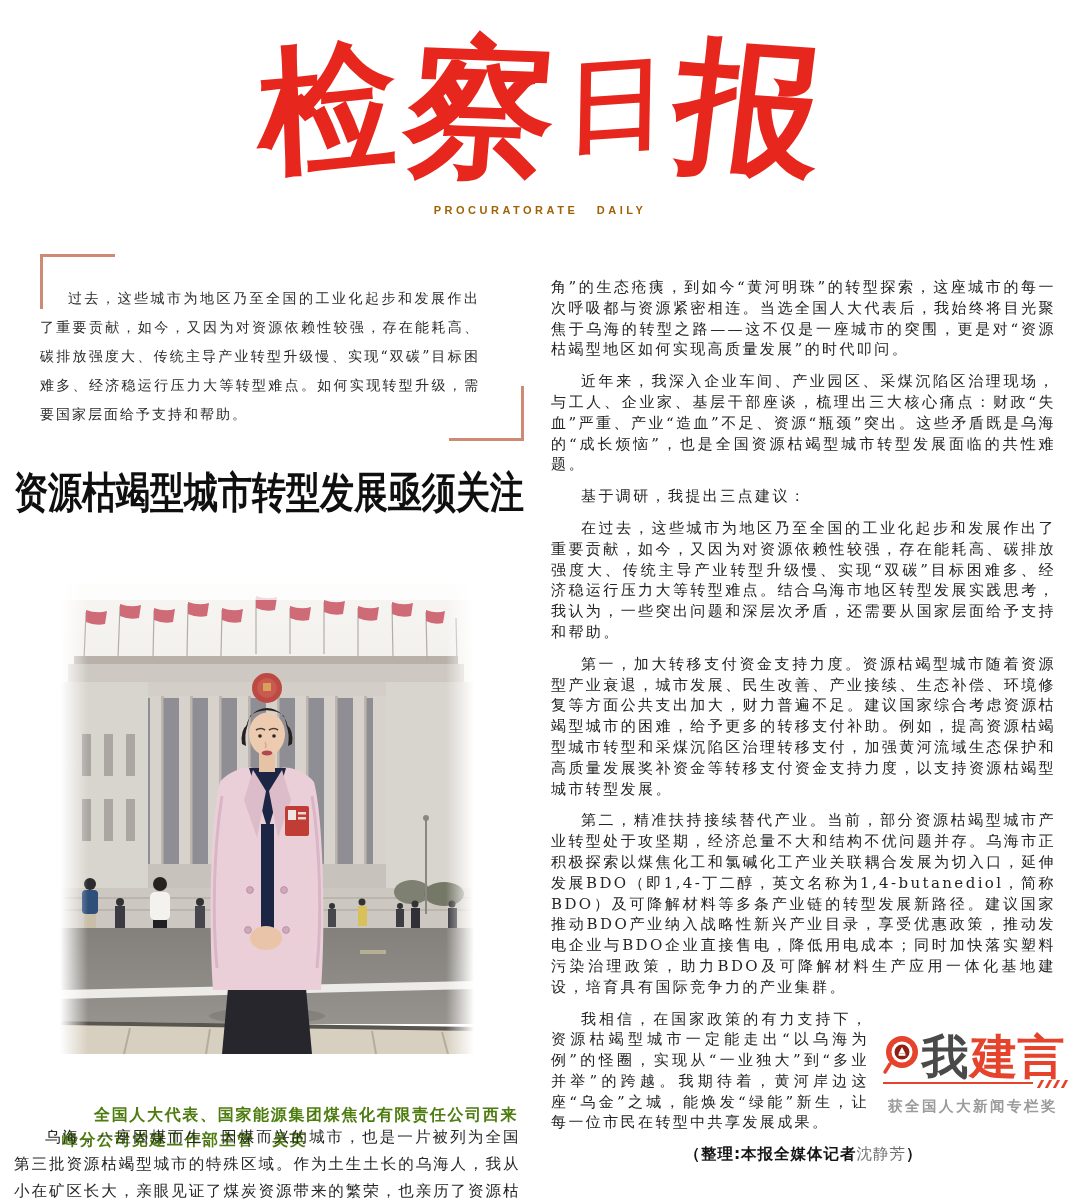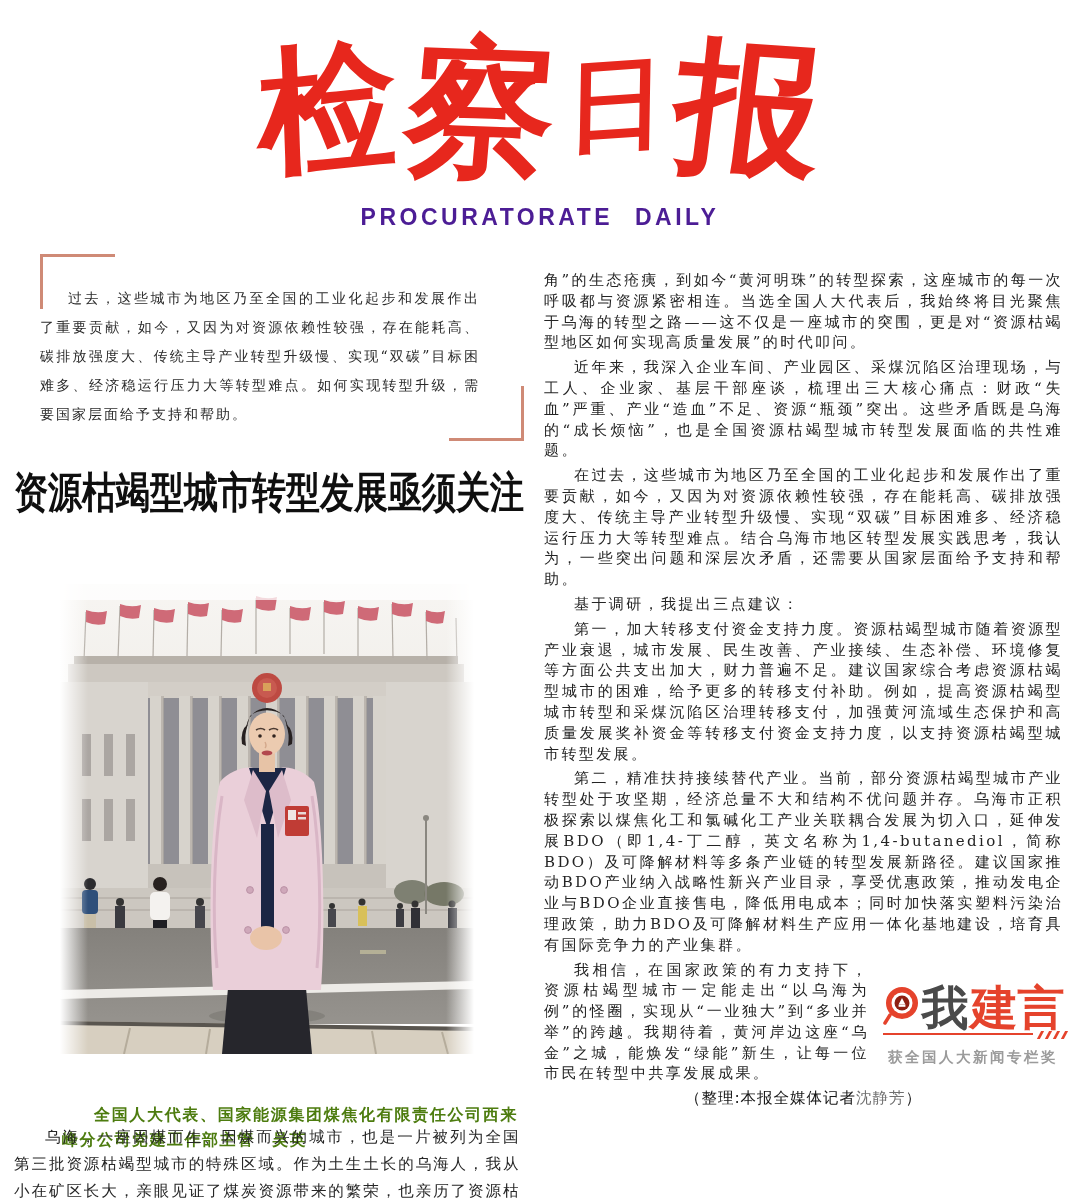--- a/index.html
+++ b/index.html
@@ -8,22 +8,22 @@
 
   
   .masthead{position:absolute;top:18px;left:0;width:1080px;text-align:center;}
   .m-chars{display:flex;justify-content:center;align-items:center;gap:10px;height:180px;
            color:#e7271d;font-family:"DejaVu Serif",serif;font-weight:bold;}
   .m-chars span{display:inline-block;line-height:1;}
   .mc0{font-size:138px;transform:rotate(-6deg) skewX(-4deg);}
   .mc1{font-size:150px;transform:rotate(2deg) skewX(-3deg);}
   .mc2{font-size:100px;transform:rotate(-4deg) skewX(-5deg);margin-top:-8px;}
   .mc3{font-size:146px;transform:rotate(4deg) skewX(-3deg);}
-  .m-sub{margin-top:6px;color:#4c1d95;font-family:"Liberation Sans",sans-serif;
-         font-weight:bold;font-size:23px;letter-spacing:3.5px;word-spacing:12px;}
+  .m-sub{margin-top:6px;color:#a16207;font-family:"Liberation Sans",sans-serif;
+         font-weight:bold;font-size:11px;letter-spacing:3.5px;word-spacing:12px;}
 
   
   .pull-quote{position:absolute;left:14px;top:254px;width:440px;padding:30px 26px 0 26px;}
   .pq-text{font-size:14px;letter-spacing:2px;line-height:29px;text-indent:2em;
            text-align:justify;color:#2b2b2b;}
   .bracket{position:absolute;}
   .br-tl{left:26px;top:0;width:72px;height:52px;
          border-top:3px solid #cf8a76;border-left:3px solid #cf8a76;}
   .br-br{right:-18px;bottom:-12px;width:72px;height:52px;
          border-bottom:3px solid #cf8a76;border-right:3px solid #cf8a76;}
@@ -45,39 +45,39 @@
            color:#4d7c0f;text-align:justify;}
 
   .left-bottom{position:absolute;left:14px;top:1124px;width:506px;
                font-size:15.5px;letter-spacing:1.5px;line-height:27px;
                text-indent:2em;text-align:justify;color:#262626;}
 
   
   .right-col{position:absolute;left:540px;top:266px;width:527px;
              font-size:15px;letter-spacing:2.4px;line-height:20.8px;
              text-align:justify;color:#242424;}
-  .right-col p{margin:4px;}
+  .right-col p{margin:11px;}
   .right-col p.ind{text-indent:2em;}
 
   .logo-box{float:right;width:188px;margin:24px 0 4px 10px;
             font-family:"DejaVu Sans","Liberation Sans",sans-serif;text-align:center;}
   .logo-row{display:flex;align-items:center;justify-content:center;gap:2px;position:relative;}
   .logo-icon{width:38px;height:44px;flex:0 0 38px;}
   .logo-wo{font-size:47px;font-weight:bold;color:#4a4a4a;line-height:1;letter-spacing:0;}
   .logo-jy{font-size:47px;font-weight:bold;color:#e5432c;line-height:1;letter-spacing:0;}
   .logo-line{position:relative;height:8px;margin:0 4px;}
   .logo-line .bar{position:absolute;left:0;top:2px;width:150px;height:2px;background:#e5432c;}
   .logo-line .dash{position:absolute;top:0;width:3px;height:8px;background:#e5432c;
                    transform:skewX(-28deg);}
   .logo-slogan{margin-top:8px;font-size:14.5px;color:#9b9b9b;letter-spacing:2.5px;
                font-weight:bold;white-space:nowrap;}
 
   .credit{text-align:center;margin-top:2px;letter-spacing:1px;}
   .credit .c-bold{font-family:"DejaVu Sans","Liberation Sans",sans-serif;
-                  font-weight:normal;color:#141414;font-size:15.5px;}
+                  font-weight:bold;color:#141414;font-size:15.5px;}
   .credit .c-name{color:#6f6f6f;font-size:15.5px;}
 </style>
 </head>
 <body>
 
 <div id="page">
 
   <div class="masthead">
     <div class="m-chars">
       <span class="mc0">检</span>
@@ -303,22 +303,22 @@
     </svg>
   </div>
 
   <div class="caption">全国人大代表、国家能源集团煤焦化有限责任公司西来峰分公司党建工作部主管　吴英</div>
 
   <div class="left-bottom">乌海，一座因煤而生、因煤而兴的城市，也是一片被列为全国第三批资源枯竭型城市的特殊区域。作为土生土长的乌海人，我从小在矿区长大，亲眼见证了煤炭资源带来的繁荣，也亲历了资源枯竭后的阵痛。从昔日“黑三</div>
 
   <div class="right-col">
     <p>角”的生态疮痍，到如今“黄河明珠”的转型探索，这座城市的每一次呼吸都与资源紧密相连。当选全国人大代表后，我始终将目光聚焦于乌海的转型之路——这不仅是一座城市的突围，更是对“资源枯竭型地区如何实现高质量发展”的时代叩问。</p>
     <p class="ind">近年来，我深入企业车间、产业园区、采煤沉陷区治理现场，与工人、企业家、基层干部座谈，梳理出三大核心痛点：财政“失血”严重、产业“造血”不足、资源“瓶颈”突出。这些矛盾既是乌海的“成长烦恼”，也是全国资源枯竭型城市转型发展面临的共性难题。</p>
+    <p class="ind">基于调研，我提出三点建议：</p>
     <p class="ind">在过去，这些城市为地区乃至全国的工业化起步和发展作出了重要贡献，如今，又因为对资源依赖性较强，存在能耗高、碳排放强度大、传统主导产业转型升级慢、实现“双碳”目标困难多、经济稳运行压力大等转型难点。结合乌海市地区转型发展实践思考，我认为，一些突出问题和深层次矛盾，还需要从国家层面给予支持和帮助。</p>
-    <p class="ind">基于调研，我提出三点建议：</p>
     <p class="ind">第一，加大转移支付资金支持力度。资源枯竭型城市随着资源型产业衰退，城市发展、民生改善、产业接续、生态补偿、环境修复等方面公共支出加大，财力普遍不足。建议国家综合考虑资源枯竭型城市的困难，给予更多的转移支付补助。例如，提高资源枯竭型城市转型和采煤沉陷区治理转移支付，加强黄河流域生态保护和高质量发展奖补资金等转移支付资金支持力度，以支持资源枯竭型城市转型发展。</p>
     <p class="ind">第二，精准扶持接续替代产业。当前，部分资源枯竭型城市产业转型处于攻坚期，经济总量不大和结构不优问题并存。乌海市正积极探索以煤焦化工和氯碱化工产业关联耦合发展为切入口，延伸发展BDO（即1,4-丁二醇，英文名称为1,4-butanediol，简称BDO）及可降解材料等多条产业链的转型发展新路径。建议国家推动BDO产业纳入战略性新兴产业目录，享受优惠政策，推动发电企业与BDO企业直接售电，降低用电成本；同时加快落实塑料污染治理政策，助力BDO及可降解材料生产应用一体化基地建设，培育具有国际竞争力的产业集群。</p>
 
     <div>
       <div class="logo-box">
         <div class="logo-row">
           <svg class="logo-icon" viewBox="0 0 38 44" xmlns="http://www.w3.org/2000/svg">
             <circle cx="20" cy="18" r="16" fill="#e5432c"></circle>
             <circle cx="20" cy="18" r="10.5" fill="#ffffff"></circle>
             <circle cx="20" cy="18" r="7.5" fill="#8e1f12"></circle>

